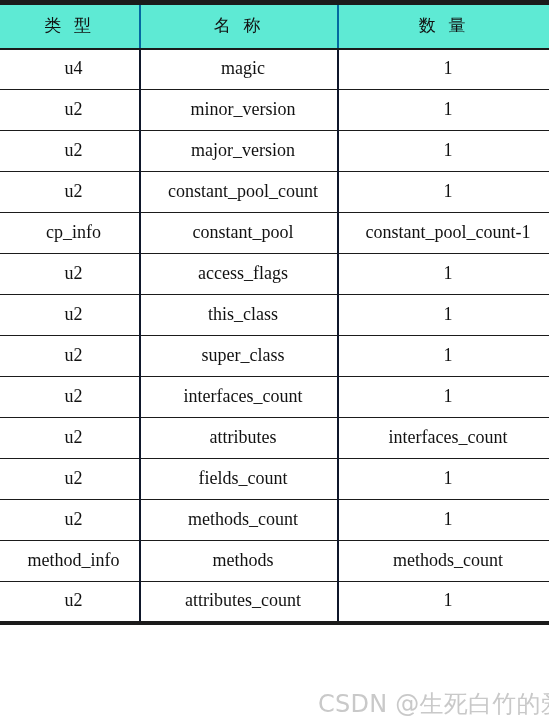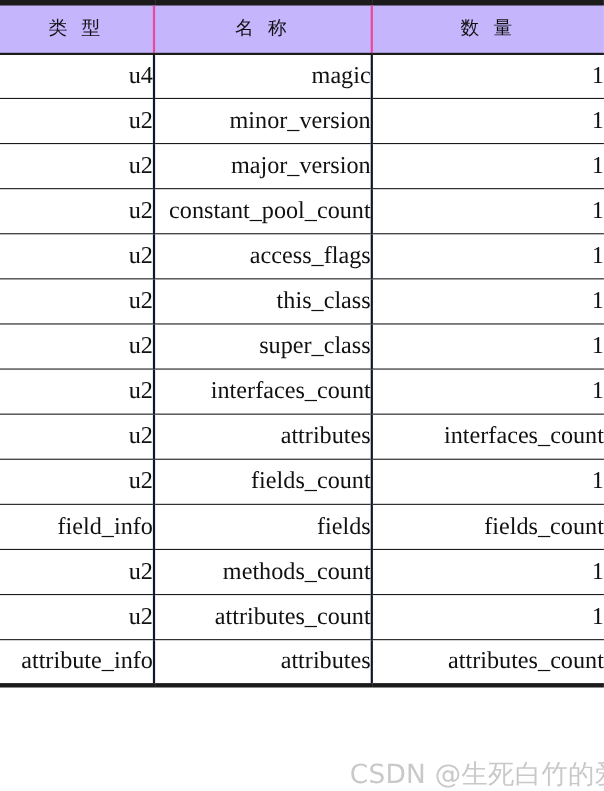--- a/index.html
+++ b/index.html
@@ -28,43 +28,43 @@
   .class-file-table col.col-name     { width: 198px; }
   .class-file-table col.col-quantity { width: 211px; }
 
   
   .class-file-table thead tr {
     height: 46px;
   }
   .class-file-table thead th {
     border-top: 5px solid #1b1b1b;
     border-bottom: 2px solid #1b1b1b;
-    background: #c4b5fd;
+    background: #5eead4;
     font-family: "DejaVu Sans", "Liberation Sans", sans-serif;
     font-weight: normal;
     font-size: 17px;
     color: #111111;
     text-align: center;
     letter-spacing: 0.22em;
     padding: 0 0 2px 0;
     vertical-align: middle;
   }
   .class-file-table thead th.divider-left {
-    border-left: 2px solid #ec4899;
+    border-left: 2px solid #0369a1;
   }
 
   
   .class-file-table tbody tr {
     height: 41px;
   }
   .class-file-table tbody td {
     border-bottom: 1.5px solid #1b1b1b;
-    font-size: 22px;
+    font-size: 18px;
     color: #111111;
-    text-align: right;
+    text-align: center;
     vertical-align: middle;
     padding: 0 0 2px 8px;
     white-space: nowrap;
     overflow: visible;
   }
   .class-file-table tbody td.divider-left {
     border-left: 2px solid #0f172a;
   }
   .class-file-table tbody tr:last-child td {
     border-bottom: 4px solid #1b1b1b;
@@ -122,20 +122,25 @@
         <td><span class="cell-text">u2</span></td>
         <td class="divider-left"><span class="cell-text">major_version</span></td>
         <td class="divider-left"><span class="cell-text">1</span></td>
       </tr>
       <tr>
         <td><span class="cell-text">u2</span></td>
         <td class="divider-left"><span class="cell-text">constant_pool_count</span></td>
         <td class="divider-left"><span class="cell-text">1</span></td>
       </tr>
       <tr>
+        <td><span class="cell-text">cp_info</span></td>
+        <td class="divider-left"><span class="cell-text">constant_pool</span></td>
+        <td class="divider-left"><span class="cell-text">constant_pool_count-1</span></td>
+      </tr>
+      <tr>
         <td><span class="cell-text">u2</span></td>
         <td class="divider-left"><span class="cell-text">access_flags</span></td>
         <td class="divider-left"><span class="cell-text">1</span></td>
       </tr>
       <tr>
         <td><span class="cell-text">u2</span></td>
         <td class="divider-left"><span class="cell-text">this_class</span></td>
         <td class="divider-left"><span class="cell-text">1</span></td>
       </tr>
       <tr>
@@ -152,35 +157,30 @@
         <td><span class="cell-text">u2</span></td>
         <td class="divider-left"><span class="cell-text">attributes</span></td>
         <td class="divider-left"><span class="cell-text">interfaces_count</span></td>
       </tr>
       <tr>
         <td><span class="cell-text">u2</span></td>
         <td class="divider-left"><span class="cell-text">fields_count</span></td>
         <td class="divider-left"><span class="cell-text">1</span></td>
       </tr>
       <tr>
-        <td><span class="cell-text">field_info</span></td>
-        <td class="divider-left"><span class="cell-text">fields</span></td>
-        <td class="divider-left"><span class="cell-text">fields_count</span></td>
-      </tr>
-      <tr>
         <td><span class="cell-text">u2</span></td>
         <td class="divider-left"><span class="cell-text">methods_count</span></td>
         <td class="divider-left"><span class="cell-text">1</span></td>
       </tr>
       <tr>
+        <td><span class="cell-text">method_info</span></td>
+        <td class="divider-left"><span class="cell-text">methods</span></td>
+        <td class="divider-left"><span class="cell-text">methods_count</span></td>
+      </tr>
+      <tr>
         <td><span class="cell-text">u2</span></td>
         <td class="divider-left"><span class="cell-text">attributes_count</span></td>
         <td class="divider-left"><span class="cell-text">1</span></td>
-      </tr>
-      <tr>
-        <td><span class="cell-text">attribute_info</span></td>
-        <td class="divider-left"><span class="cell-text">attributes</span></td>
-        <td class="divider-left"><span class="cell-text">attributes_count</span></td>
       </tr>
     </tbody>
 </table>
 
 <div class="watermark">CSDN @生死白竹的爱情</div>
 
 </body></html>

